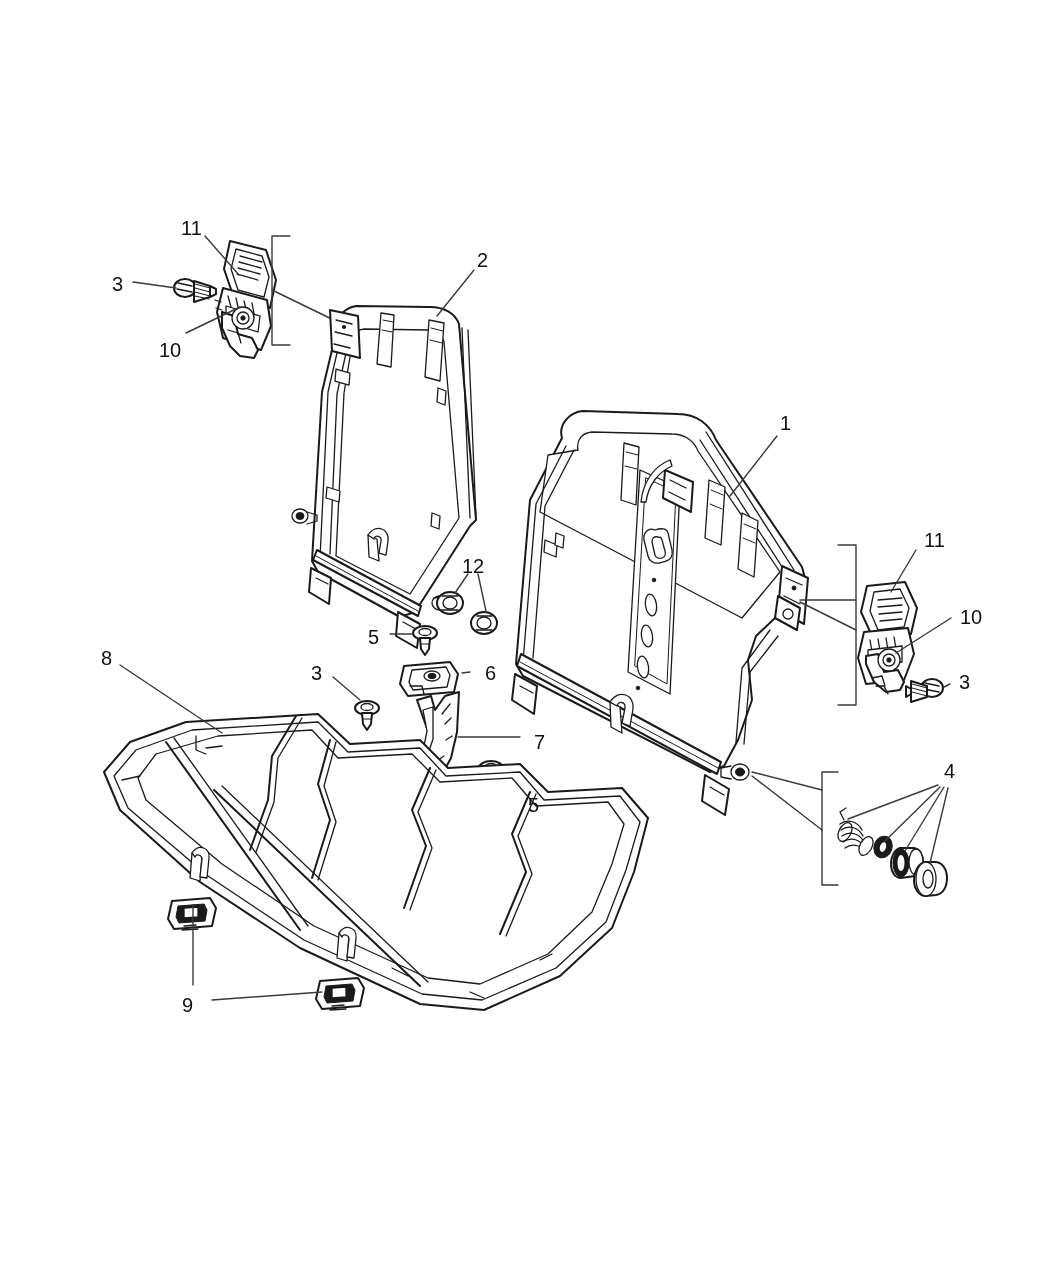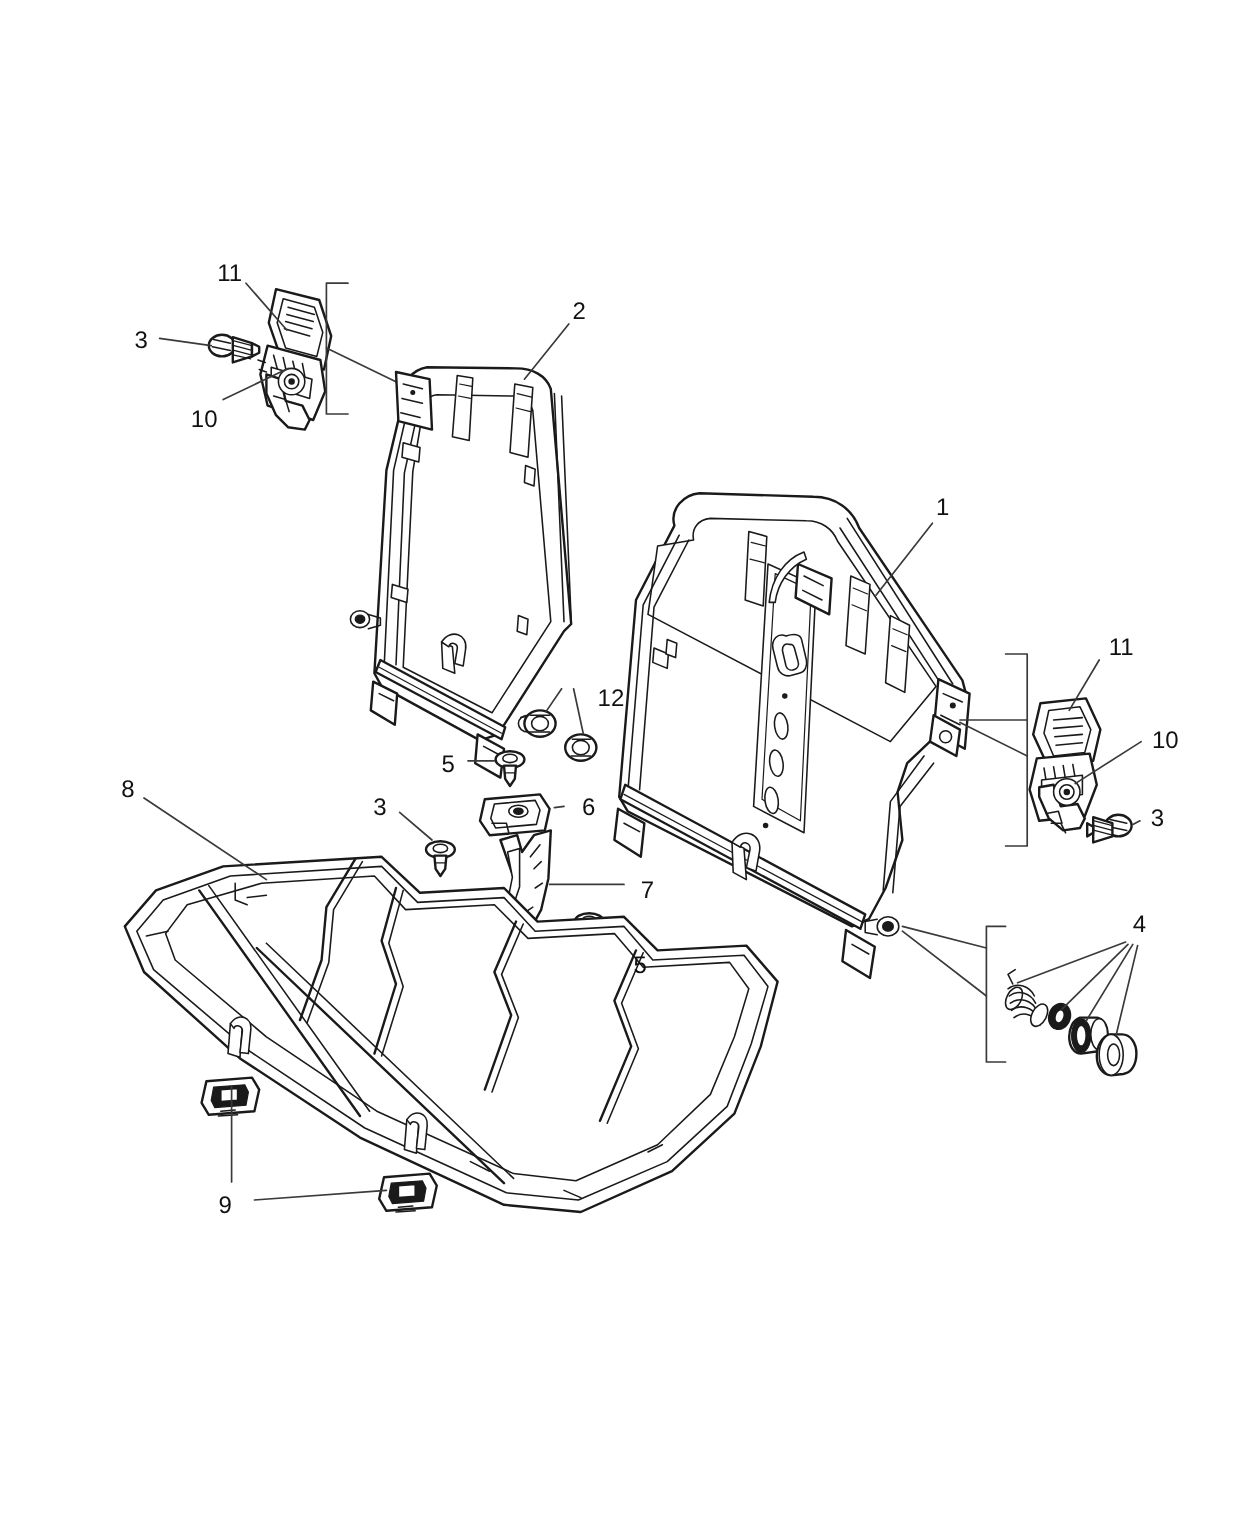--- a/index.html
+++ b/index.html
@@ -427,15 +427,15 @@
   <div class="callout-label" style="left:368px; top:627px;">5</div>
   <div class="callout-label" style="left:528px; top:795px;">5</div>
   <div class="callout-label" style="left:485px; top:663px;">6</div>
   <div class="callout-label" style="left:534px; top:732px;">7</div>
   <div class="callout-label" style="left:101px; top:648px;">8</div>
   <div class="callout-label" style="left:182px; top:995px;">9</div>
   <div class="callout-label" style="left:159px; top:340px;">10</div>
   <div class="callout-label" style="left:960px; top:607px;">10</div>
   <div class="callout-label" style="left:181px; top:218px;">11</div>
   <div class="callout-label" style="left:924px; top:530px;">11</div>
-  <div class="callout-label" style="left:462px; top:572px;margin-left:36px;">12</div>
+  <div class="callout-label" style="left:462px; top:556px;">12</div>
 
 </div>
 
 </body></html>

